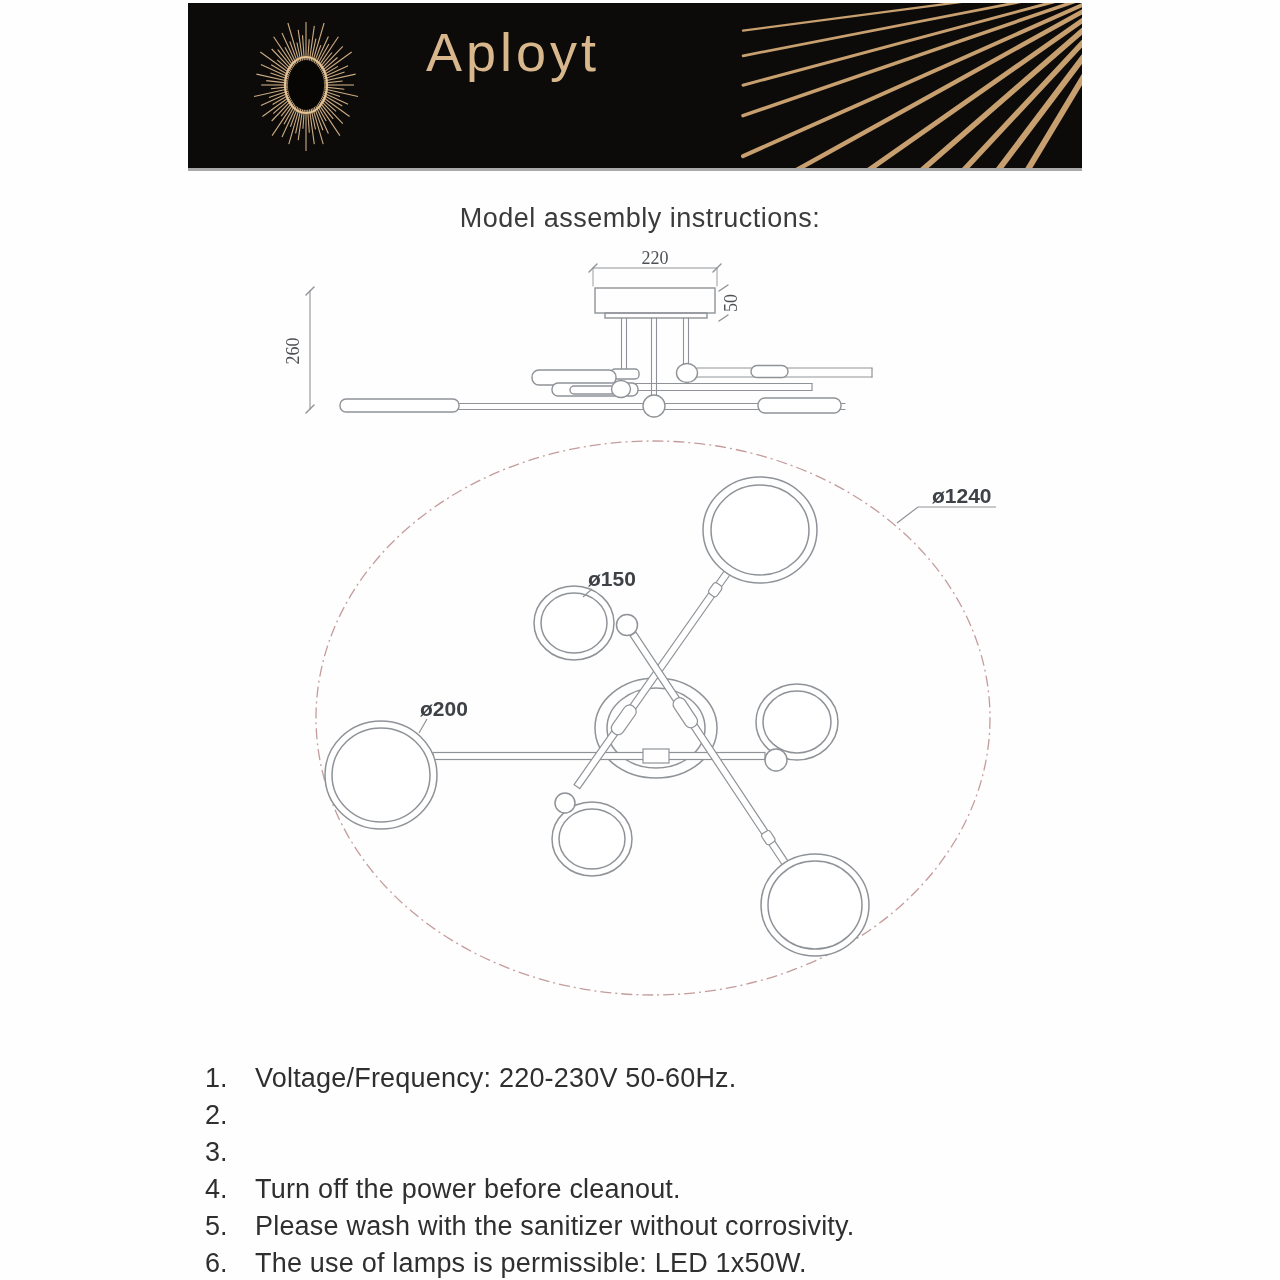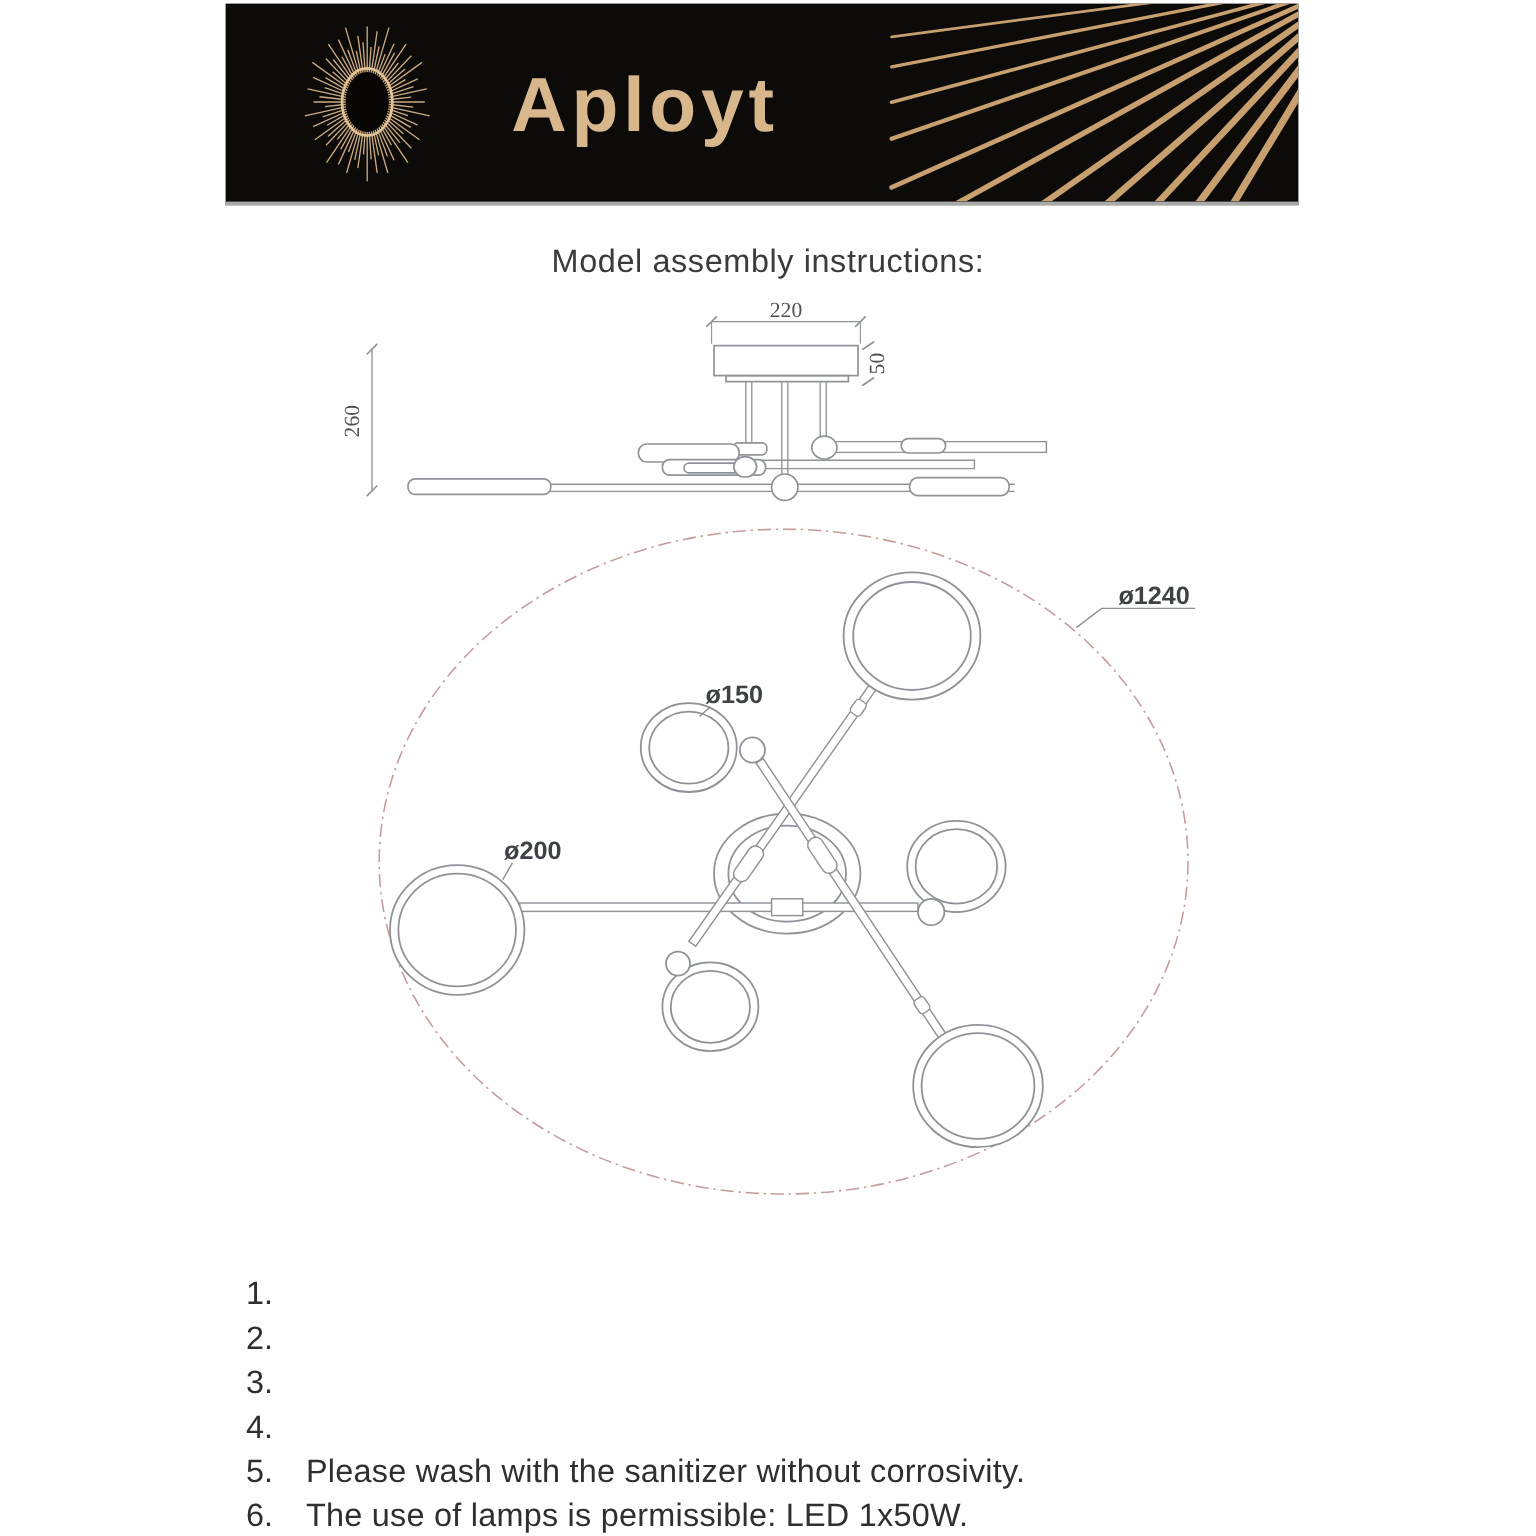--- a/index.html
+++ b/index.html
@@ -2,23 +2,23 @@
 <html><head>
 <meta charset="utf-8">
 <style>
   html,body{margin:0;padding:0;background:#ffffff;}
   .page{position:relative;width:1280px;height:1280px;background:#fefefe;overflow:hidden;
         font-family:"Liberation Sans",sans-serif;}
   
   .banner{position:absolute;left:188px;top:3px;width:894px;height:165px;background:#0c0b09;
           border-bottom:3px solid #a9a9a9;overflow:hidden;}
   .banner svg{position:absolute;left:0;top:0;}
-  .brand-name{position:absolute;left:238px;top:52px;font-size:64px;line-height:1;
+  .brand-name{position:absolute;left:238px;top:22px;font-size:54px;line-height:1;
               letter-spacing:4px;color:#d9b78c;font-family:"Liberation Sans",sans-serif;
-              font-weight:700;}
+              font-weight:400;}
   
   .title-block{position:absolute;left:0;top:181px;width:100%;text-align:center;color:#3b3b3b;margin-top:21px;}
   .title-line{font-size:27px;line-height:32px;font-weight:400;letter-spacing:.5px;}
   
   .drawing{position:absolute;left:250px;top:240px;}
   .dim{font-family:"Liberation Serif",serif;font-size:18px;fill:#4d5055;}
   .olabel{font-family:"Liberation Sans",sans-serif;font-weight:bold;font-size:21px;fill:#3e4146;}
   
   .instructions{position:absolute;left:205px;top:1060px;margin:0;padding:0;list-style:none;
                 color:#2f2f2f;}
@@ -241,29 +241,31 @@
       <path d="M996 507 L918 507 L897 523" stroke-width="1.2"></path>
     </g>
     <text class="olabel" x="588" y="586">ø150</text>
     <text class="olabel" x="420" y="716">ø200</text>
     <text class="olabel" x="932" y="503">ø1240</text>
   </svg>
 
   <ol class="instructions">
     <li>
       <span class="num">1.</span>
+      <span class="txt">Voltage/Frequency: 220-230V 50-60Hz.</span>
     </li>
     <li>
       <span class="num">2.</span>
     </li>
     <li>
       <span class="num">3.</span>
     </li>
     <li>
       <span class="num">4.</span>
+      <span class="txt">Turn off the power before cleanout.</span>
     </li>
     <li>
       <span class="num">5.</span>
       <span class="txt">Please wash with the sanitizer without corrosivity.</span>
     </li>
     <li>
       <span class="num">6.</span>
       <span class="txt">The use of lamps is permissible: LED 1x50W.</span>
     </li>
   </ol>

